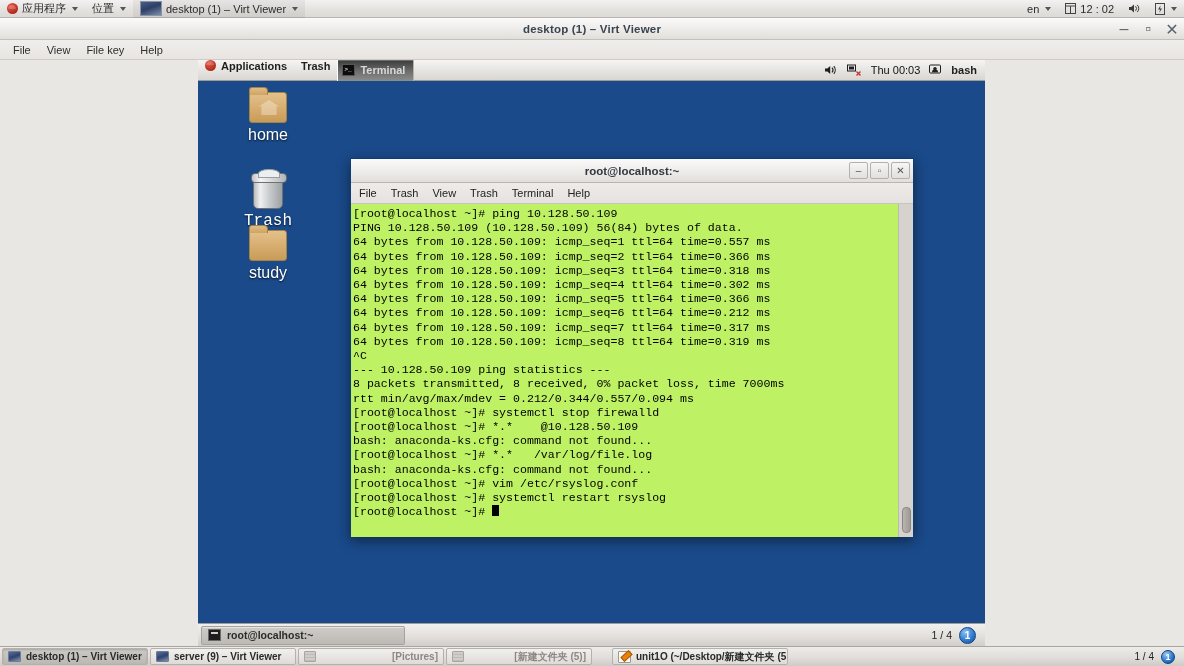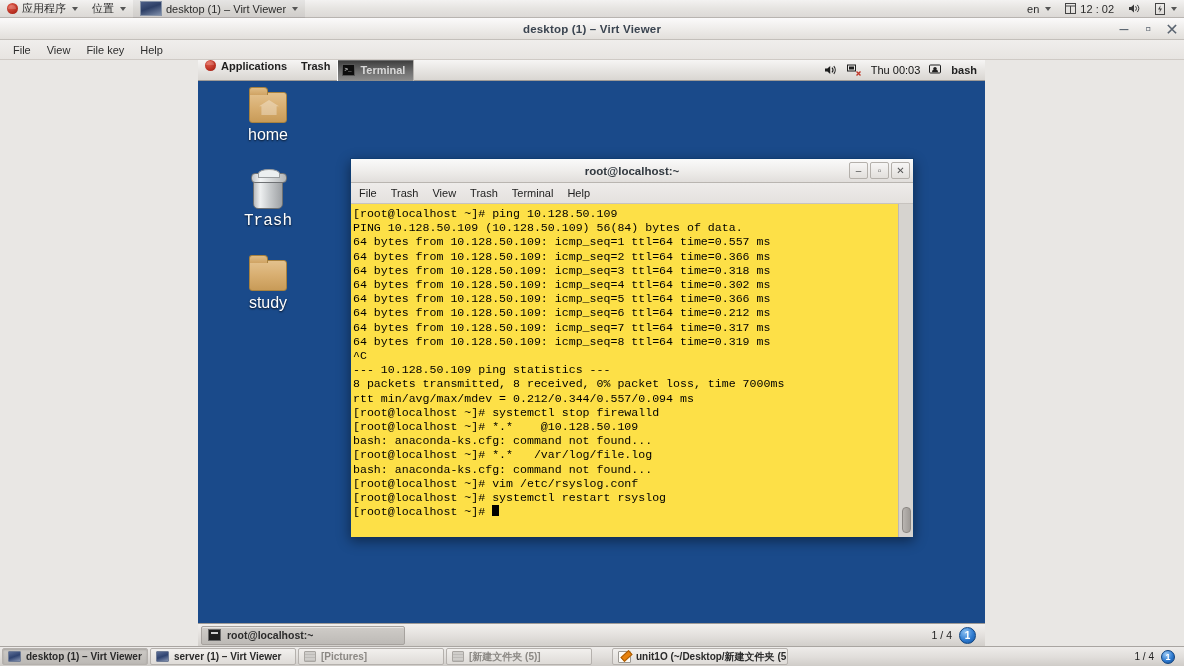--- a/index.html
+++ b/index.html
@@ -152,21 +152,21 @@
     background: linear-gradient(180deg,#f7f6f5,#e2dfdc);
     border: 1px solid #b4b0ab; border-radius: 2px; color: #555; font-size: 10px;
   }
   .term-menubar {
     height: 21px; display: flex; align-items: center; padding-left: 8px;
     background: linear-gradient(180deg,#eeecea,#e4e1de);
     border-bottom: 1px solid #c7c3bf;
   }
   .term-menubar .mi { font-size: 11px; color: #222; padding: 1px 9px 1px 0; margin-right: 5px; }
   .term-body {
-    position: relative; height: 333px; background: #fde047; display: flex;
+    position: relative; height: 333px; background: #bef264; display: flex;
   }
   .term-text {
     flex: 1; padding: 3px 0 0 2px;
     font-family: "Liberation Mono", "DejaVu Sans Mono", monospace;
     font-size: 11.6px; line-height: 14.2px; color: #000; white-space: pre;
     overflow: hidden;
   }
   .cursor { display: inline-block; width: 7px; height: 11px; background: #000; vertical-align: -1px; }
   .term-scroll {
     width: 15px; background: #d6d3cf; border-left: 1px solid #bdb9b5; position: relative;
@@ -221,21 +221,21 @@
     display: flex; align-items: center; gap: 5px; height: 17px; flex: 0 0 auto; width: 146px;
     padding: 0 5px; font-size: 10px; color: #2a2a2a; font-weight: bold;
     background: linear-gradient(180deg,#f2f0ee,#dedbd7);
     border: 1px solid #b5b1ad; border-radius: 2px;
     white-space: nowrap; overflow: hidden;
   }
   .tb-btn.active {
     background: linear-gradient(180deg,#cdcac6,#bcb9b5);
     box-shadow: inset 0 1px 2px rgba(0,0,0,.18);
   }
-  .tb-btn.dim { color: #8b8884; }
+  .tb-btn.dim { color: #8b8884; justify-content: space-between; }
   .tb-ico-mon {
     width: 13px; height: 11px; flex: 0 0 auto; border-radius: 1px;
     background: linear-gradient(160deg,#5c6e96 0%,#2f4370 50%,#8593b0 100%);
     border: 1px solid #6f7c96;
   }
   .tb-ico-gray {
     width: 12px; height: 11px; flex: 0 0 auto; border-radius: 1px;
     background: repeating-linear-gradient(180deg,#cfcdca 0 2px,#bebcb9 2px 3px);
     border: 1px solid #a9a6a2;
   }
@@ -373,21 +373,21 @@
         </div>
 
         <div class="dicon" style="left:30px; top:32px;">
           <div class="folder home"></div>
           <span class="lbl">home</span>
         </div>
         <div class="dicon" style="left:30px; top:116px;font-family:Liberation Mono, monospace;">
           <div class="trash"></div>
           <span class="lbl">Trash</span>
         </div>
-        <div class="dicon" style="left:30px; top:200px;">
+        <div class="dicon" style="left:30px; top:170px;">
           <div class="folder"></div>
           <span class="lbl">study</span>
         </div>
 
         <div class="term-win">
           <div class="term-title">
             <span class="t">root@localhost:~</span>
             <div class="term-btns">
               <span class="term-btn">–</span>
               <span class="term-btn">▫</span>
@@ -426,21 +426,21 @@
     </div>
   </div>
 
   <div class="host-taskbar">
     <div class="tb-btn active">
       <span class="tb-ico-mon"></span>
       <span>desktop (1) – Virt Viewer</span>
     </div>
     <div class="tb-btn">
       <span class="tb-ico-mon"></span>
-      <span>server (1) – Virt Viewer</span>
+      <span>server (9) – Virt Viewer</span>
     </div>
     <div class="tb-btn dim">
       <span class="tb-ico-gray"></span>
       <span>[Pictures]</span>
     </div>
     <div class="tb-btn dim">
       <span class="tb-ico-gray"></span>
       <span>[新建文件夹 (5)]</span>
     </div>
     <div class="tb-btn" style="width:176px; margin-left:18px;">

